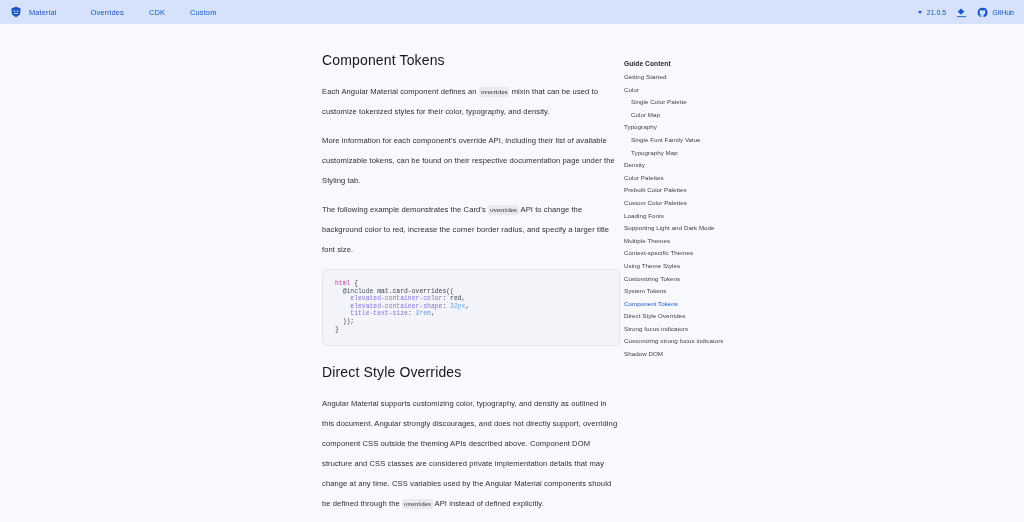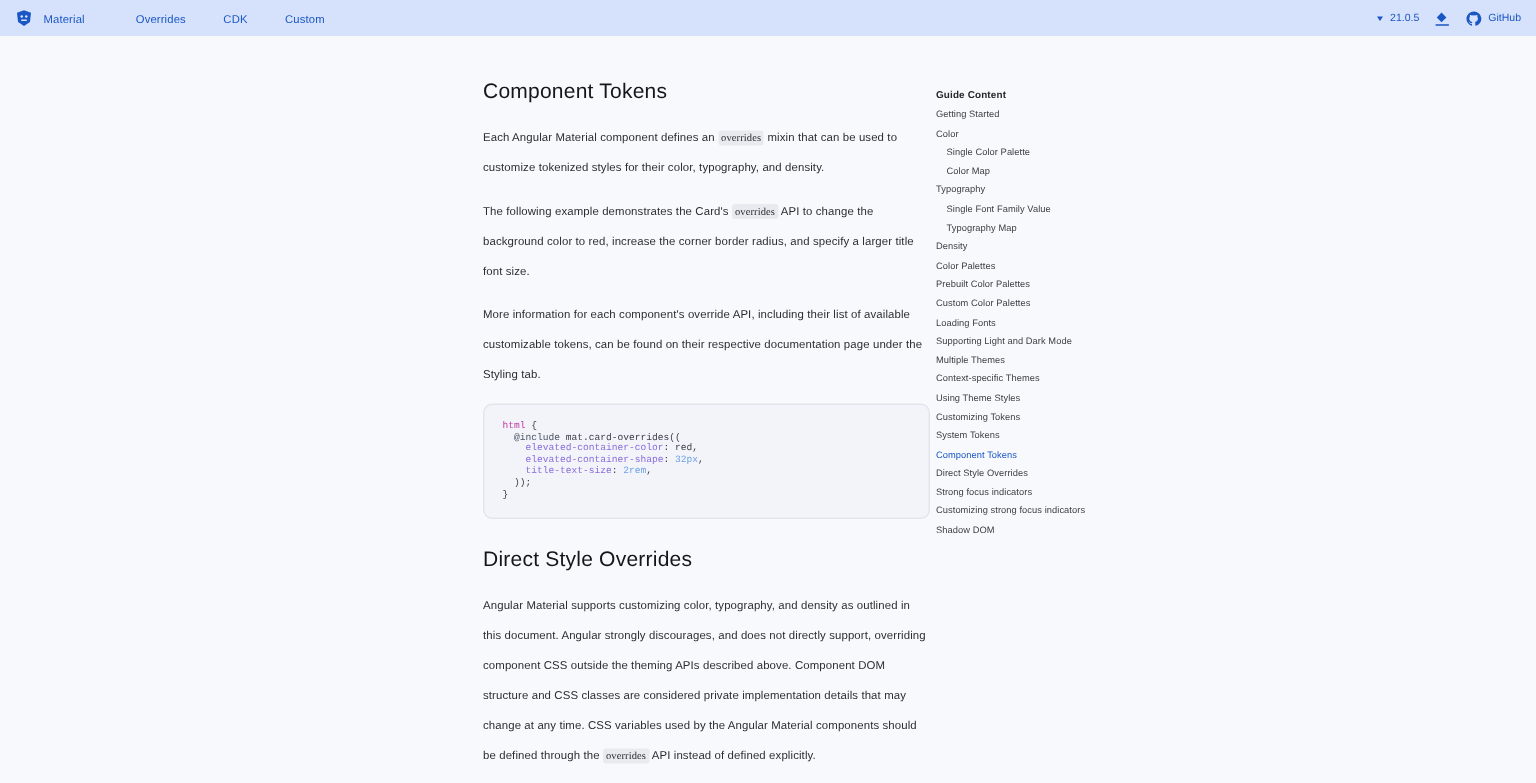--- a/index.html
+++ b/index.html
@@ -196,23 +196,23 @@
 
 <div class="page">
   <div class="gutter-left"></div>
 
   <main class="content">
 
     <h1 class="section-title">Component Tokens</h1>
 
     <p class="body">Each Angular Material component defines an <code class="inline">overrides</code> mixin that can be used to customize tokenized styles for their color, typography, and density.</p>
 
+    <p class="body">More information for each component's override API, including their list of available customizable tokens, can be found on their respective documentation page under the Styling tab.</p>
+
     <p class="body">The following example demonstrates the Card's <code class="inline">overrides</code> API to change the background color to red, increase the corner border radius, and specify a larger title font size.</p>
-
-    <p class="body">More information for each component's override API, including their list of available customizable tokens, can be found on their respective documentation page under the Styling tab.</p>
 
     <div class="codeblock"><span class="tok-tag">html</span> {
   <span class="tok-at">@include</span> mat.card-overrides((
     <span class="tok-prop">elevated-container-color</span>: red,
     <span class="tok-prop">elevated-container-shape</span>: <span class="tok-num">32px</span>,
     <span class="tok-prop">title-text-size</span>: <span class="tok-num">2rem</span>,
   ));
 }</div>
 
     <h1 class="section-title second">Direct Style Overrides</h1>

